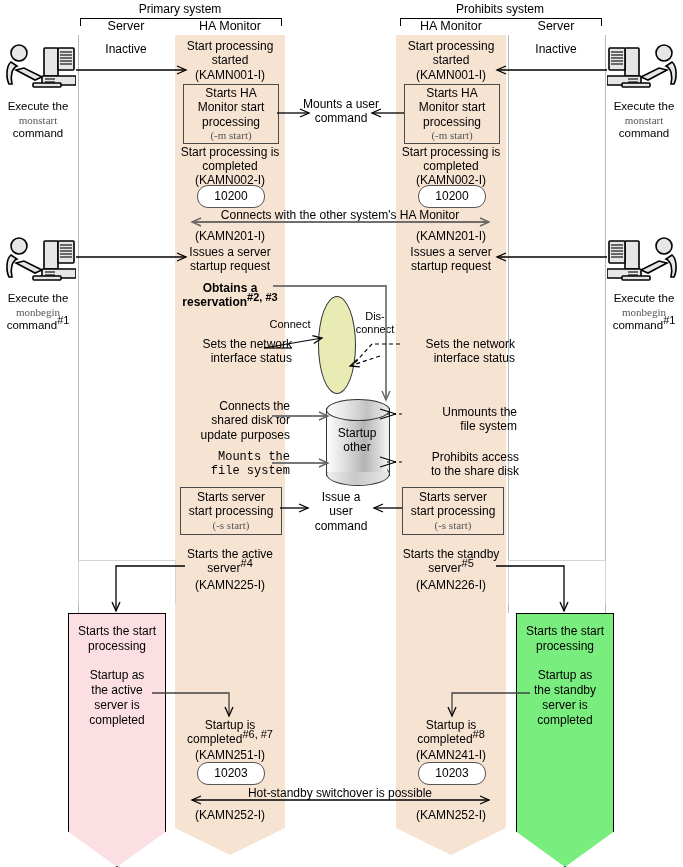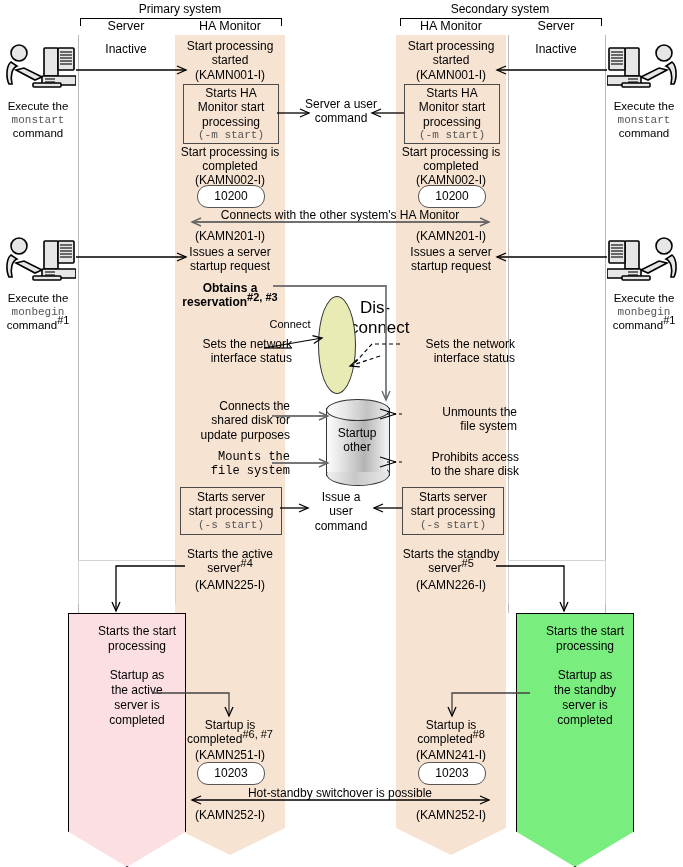--- a/index.html
+++ b/index.html
@@ -3,21 +3,21 @@
 <meta charset="utf-8">
 <style>
   html,body{margin:0;padding:0;background:#ffffff;}
   body{
     width:683px;height:867px;position:relative;overflow:hidden;
     font-family:"Liberation Sans","DejaVu Sans",sans-serif;
     font-size:11.5px;color:#000;
   }
   .abs{position:absolute;}
   .ctr{text-align:center;line-height:1.18;}
-  .mono{font-family:Liberation Mono, monospace;font-size:11px;color:#555;}
+  .mono{font-family:Liberation Serif, serif;font-size:11px;color:#555;}
   sup{font-size:11px;vertical-align:super;line-height:0;}
 
   
   .sys-title{font-size:12px;text-align:center;width:100%;}
   .bracket{border:1px solid #000;border-bottom:none;height:7px;}
   .col-head{font-size:12.5px;text-align:center;}
 
   
   .lane-ha{background:#f7e3d2;}
   .lane-srv{background:#ffffff;border-left:1px solid #b9b9b9;border-right:1px solid #b9b9b9;}
@@ -45,21 +45,21 @@
   
   .pill{
     border:1.3px solid #555;border-radius:11px;background:#fff;
     font-size:12px;text-align:center;line-height:21px;height:21px;
   }
 
   
   .bigchev{
     border:1.6px solid #000;
     clip-path:polygon(0 0,100% 0,100% 86%,50% 100%,0 86%);
-    font-size:12px;text-align:center;line-height:1.25;padding-left:20px;
+    font-size:12px;text-align:center;line-height:1.25;
   }
   .bigchev-outline{
     border:1px solid #d4d4d4;background:#fff;
     clip-path:polygon(0 0,100% 0,100% 70%,50% 100%,0 70%);
   }
   .pinkchev{background:#fbdfe3;}
   .greenchev{background:#7aed7f;}
 
   
   .cyl-body{
@@ -99,21 +99,21 @@
 <div class="abs bigchev-outline" style="left:508px;top:560px;width:96px;height:60px;"></div>
 
 <div class="abs" style="left:80px;top:2px;width:200px;">
   <div class="sys-title">Primary system</div>
 </div>
 <div class="abs bracket" style="left:80px;top:18px;width:200px;"></div>
 <div class="abs col-head" style="left:78px;top:19px;width:96px;">Server</div>
 <div class="abs col-head" style="left:175px;top:19px;width:110px;">HA Monitor</div>
 
 <div class="abs" style="left:400px;top:2px;width:200px;">
-  <div class="sys-title">Secondary system</div>
+  <div class="sys-title">Prohibits system</div>
 </div>
 <div class="abs bracket" style="left:400px;top:18px;width:200px;"></div>
 <div class="abs col-head" style="left:396px;top:19px;width:110px;">HA Monitor</div>
 <div class="abs col-head" style="left:508px;top:19px;width:96px;">Server</div>
 
 <div class="abs" style="left:2px;top:42px;width:74px;">
   <svg width="74" height="52" viewBox="0 0 74 52">
     <g stroke="#000" stroke-width="1.6" fill="#e6e6e6">
       <circle cx="17" cy="11" r="8"></circle>
       <path d="M9 20 C4 24 4 36 7 42 L10 42 C8 34 10 26 15 24 Z"></path>
@@ -317,21 +317,21 @@
 </div>
 <div class="abs tx" style="left:394px;top:173px;width:114px;">(KAMN002-I)</div>
 <div class="abs pill" style="left:418px;top:185px;width:66px;">10200</div>
 
 <div class="abs tx" style="left:394px;top:229px;width:114px;">(KAMN201-I)</div>
 <div class="abs tx" style="left:394px;top:245px;width:114px;">
   <div>Issues a server</div>
   <div>startup request</div>
 </div>
 
-<div class="abs tx" style="left:350px;top:298px;width:50px;font-size:17px;line-height:1.15;">
+<div class="abs tx" style="left:350px;top:310px;width:50px;font-size:11px;line-height:1.15;">
   <div>Dis-</div>
   <div>connect</div>
 </div>
 
 <div class="abs tx-l" style="left:403px;top:337px;width:112px;">
   <div>Sets the network</div>
   <div>interface status</div>
 </div>
 
 <div class="abs tx-l" style="left:405px;top:405px;width:112px;">
@@ -357,21 +357,21 @@
 
 <div class="abs tx" style="left:389px;top:718px;width:124px;">
   <div>Startup is</div>
   <div>completed<sup>#8</sup></div>
 </div>
 <div class="abs tx" style="left:394px;top:748px;width:114px;">(KAMN241-I)</div>
 <div class="abs pill" style="left:418px;top:762px;width:66px;">10203</div>
 <div class="abs tx" style="left:394px;top:808px;width:114px;">(KAMN252-I)</div>
 
 <div class="abs tx" style="left:292px;top:97px;width:98px;">
-  <div>Server a user</div>
+  <div>Mounts a user</div>
   <div>command</div>
 </div>
 <div class="abs tx" style="left:180px;top:208px;width:320px;">Connects with the other system's HA Monitor</div>
 <div class="abs tx" style="left:298px;top:490px;width:86px;">
   <div>Issue a</div>
   <div>user</div>
   <div>command</div>
 </div>
 <div class="abs tx" style="left:180px;top:786px;width:320px;">Hot-standby switchover is possible</div>
 

